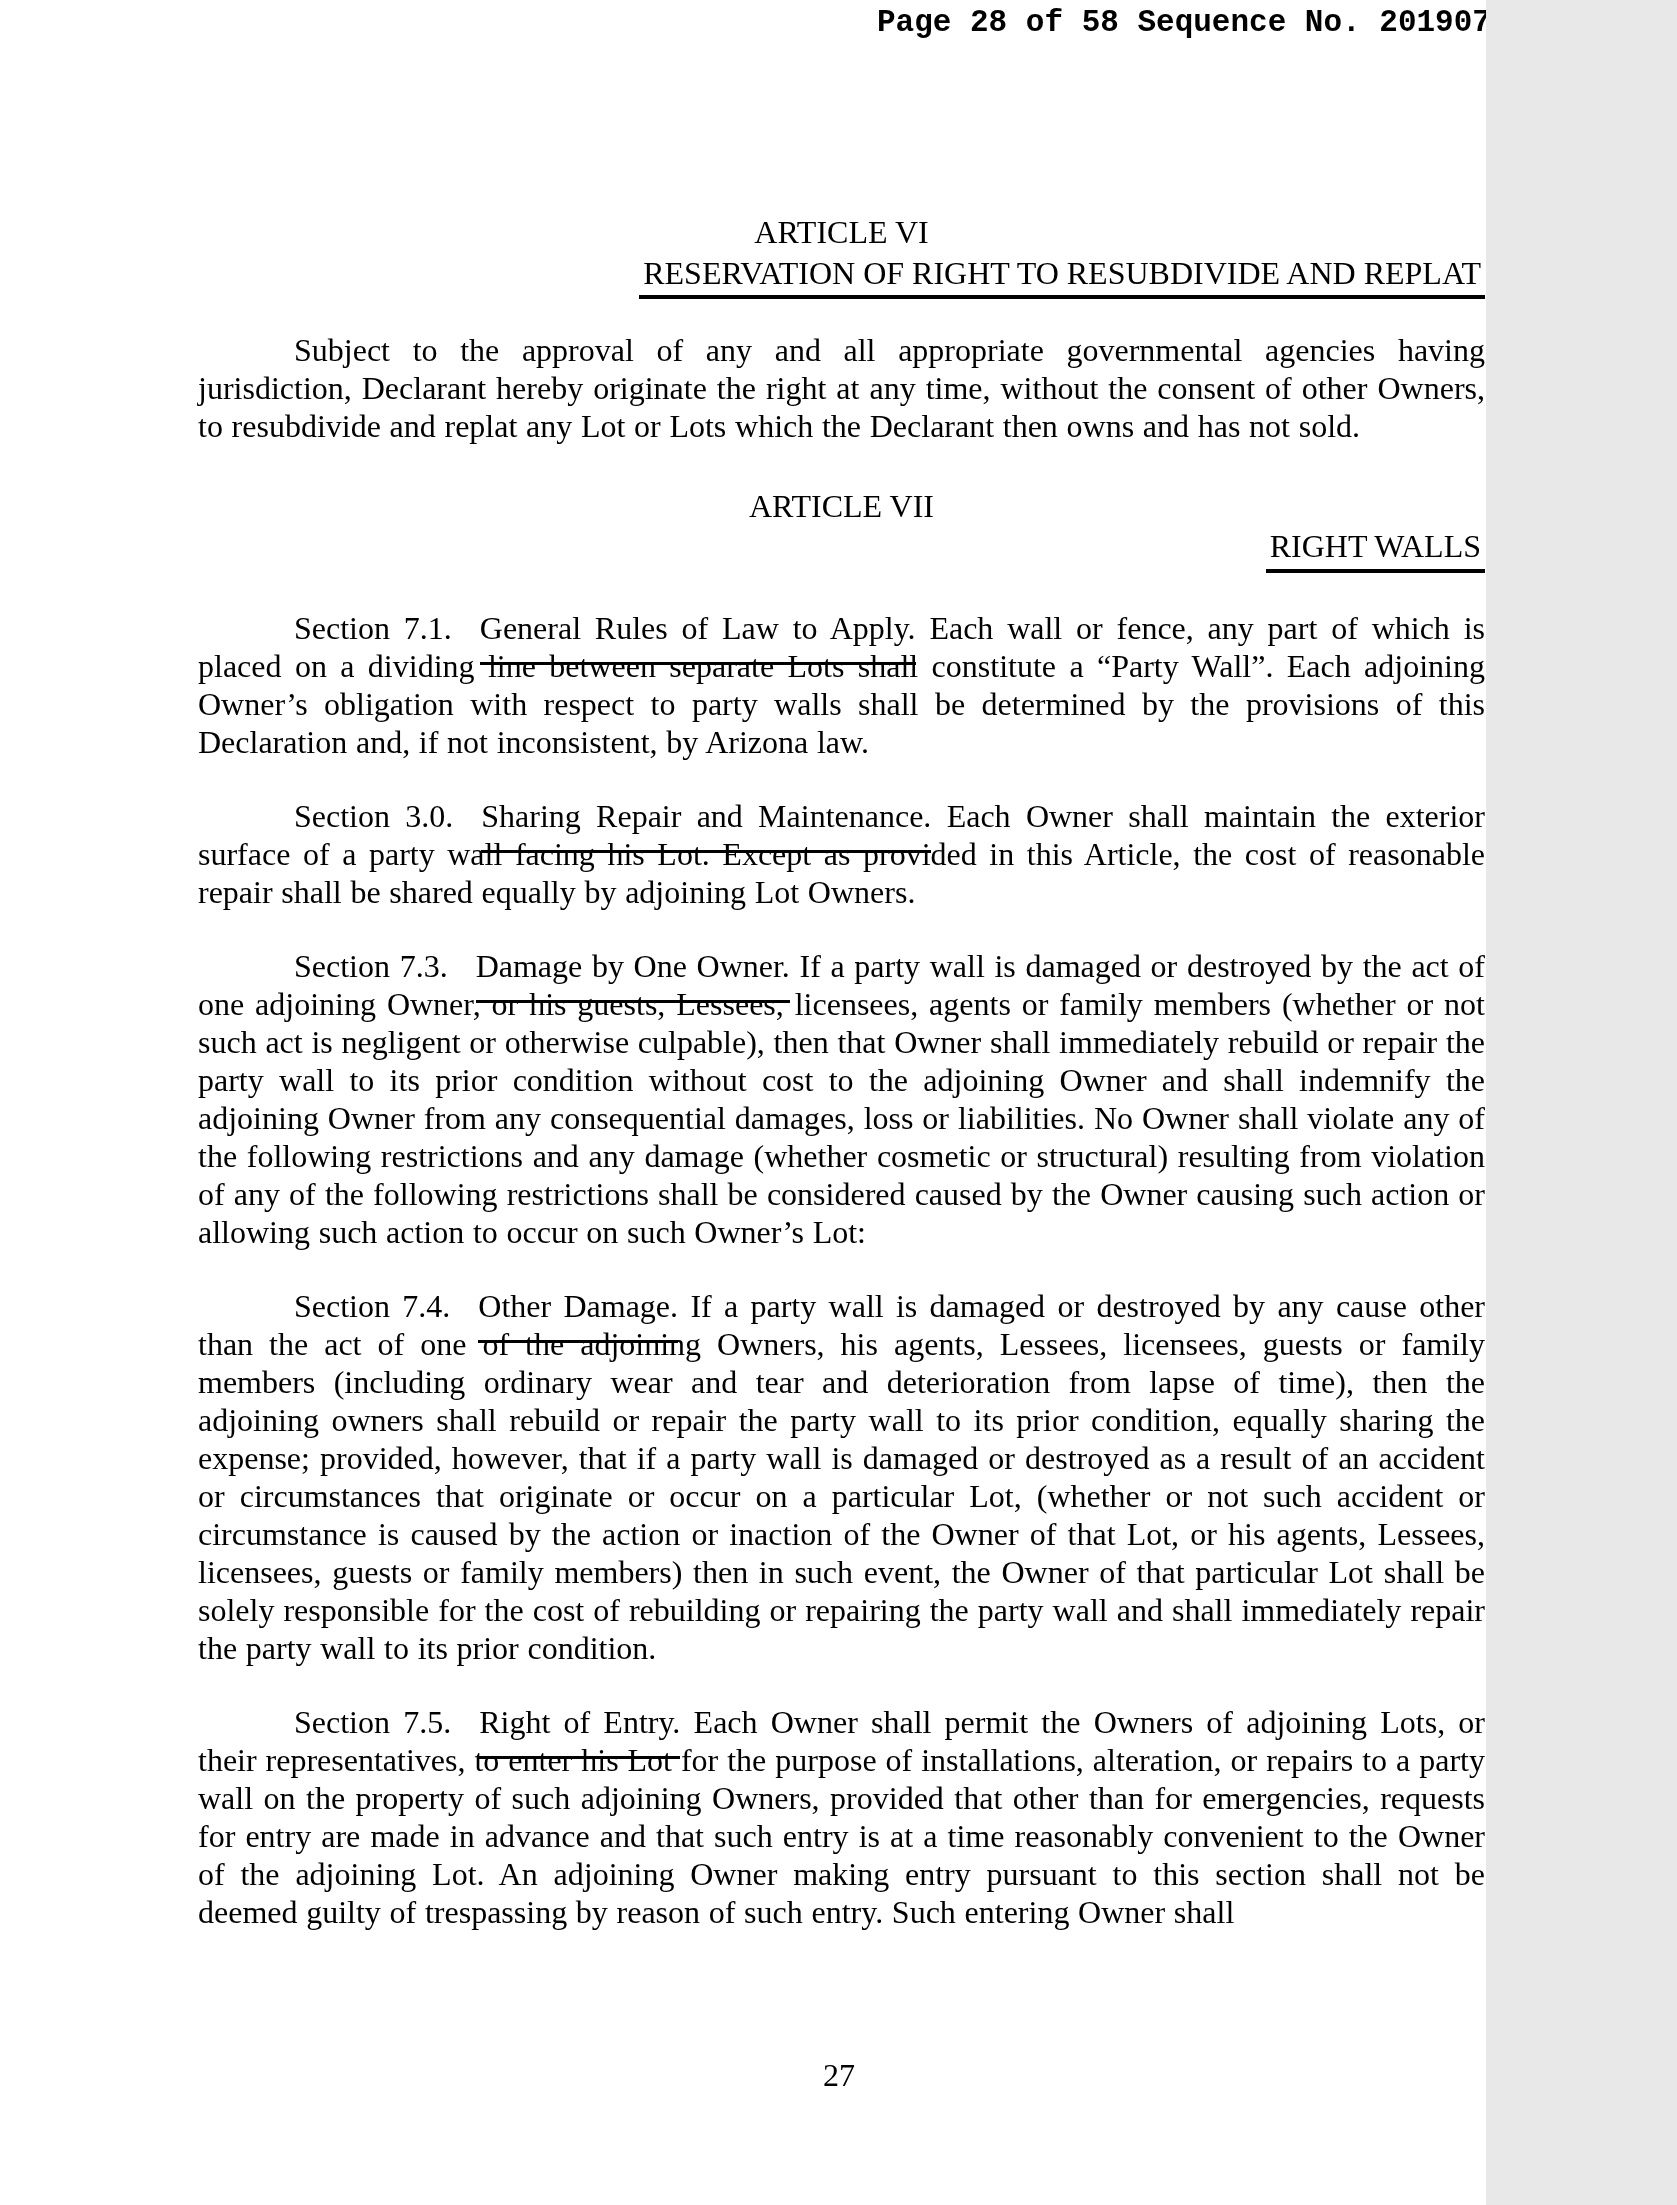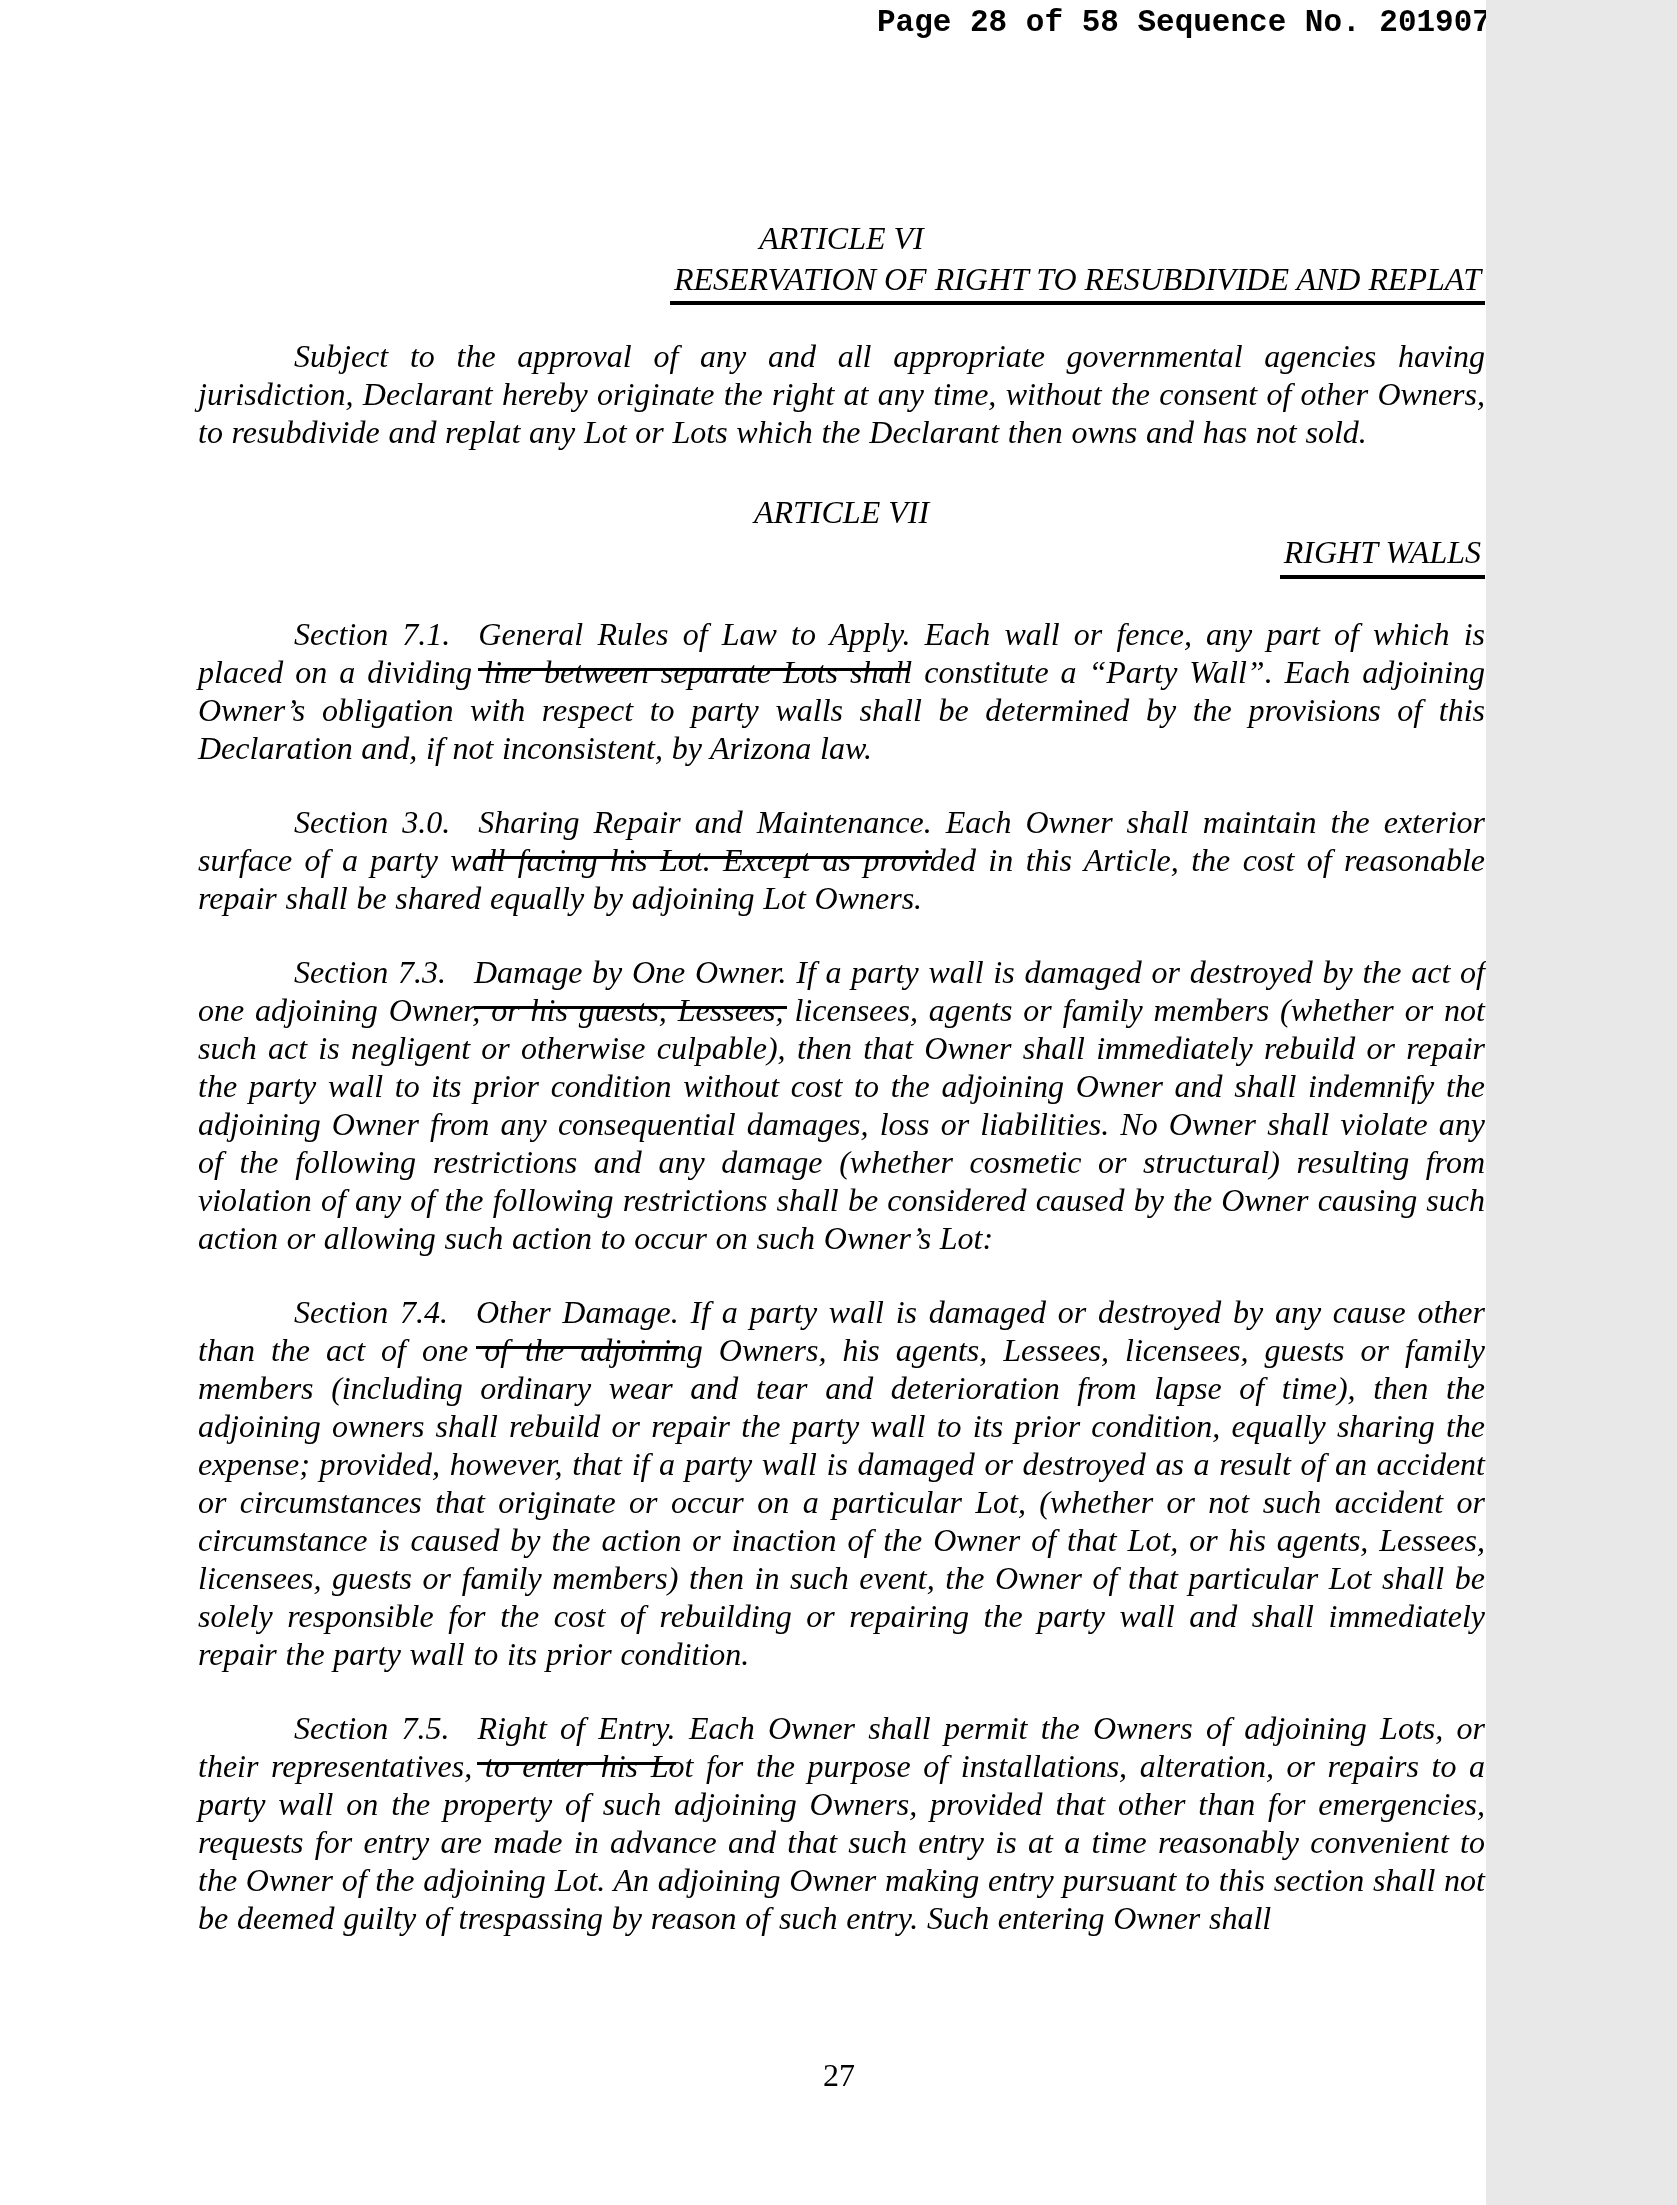--- a/index.html
+++ b/index.html
@@ -18,23 +18,22 @@
     left: 877px;
     font-family: "Liberation Mono", "DejaVu Sans Mono", monospace;
     font-size: 31px;
     font-weight: 700;
     letter-spacing: 0px;
     white-space: pre;
   }
   .content {
     position: absolute;
     left: 198px;
-    top: 16px;
+    top: 10px;
     width: 1287px;
-    font-style: italic;
   }
   .article-heading {
     margin: 0;
     font-size: 32px;
     line-height: 38px;
     font-weight: 400;
     text-align: center;
   }
   .article-heading.first { margin-top: 203px; }
   .article-heading.second { margin-top: 42px; }

